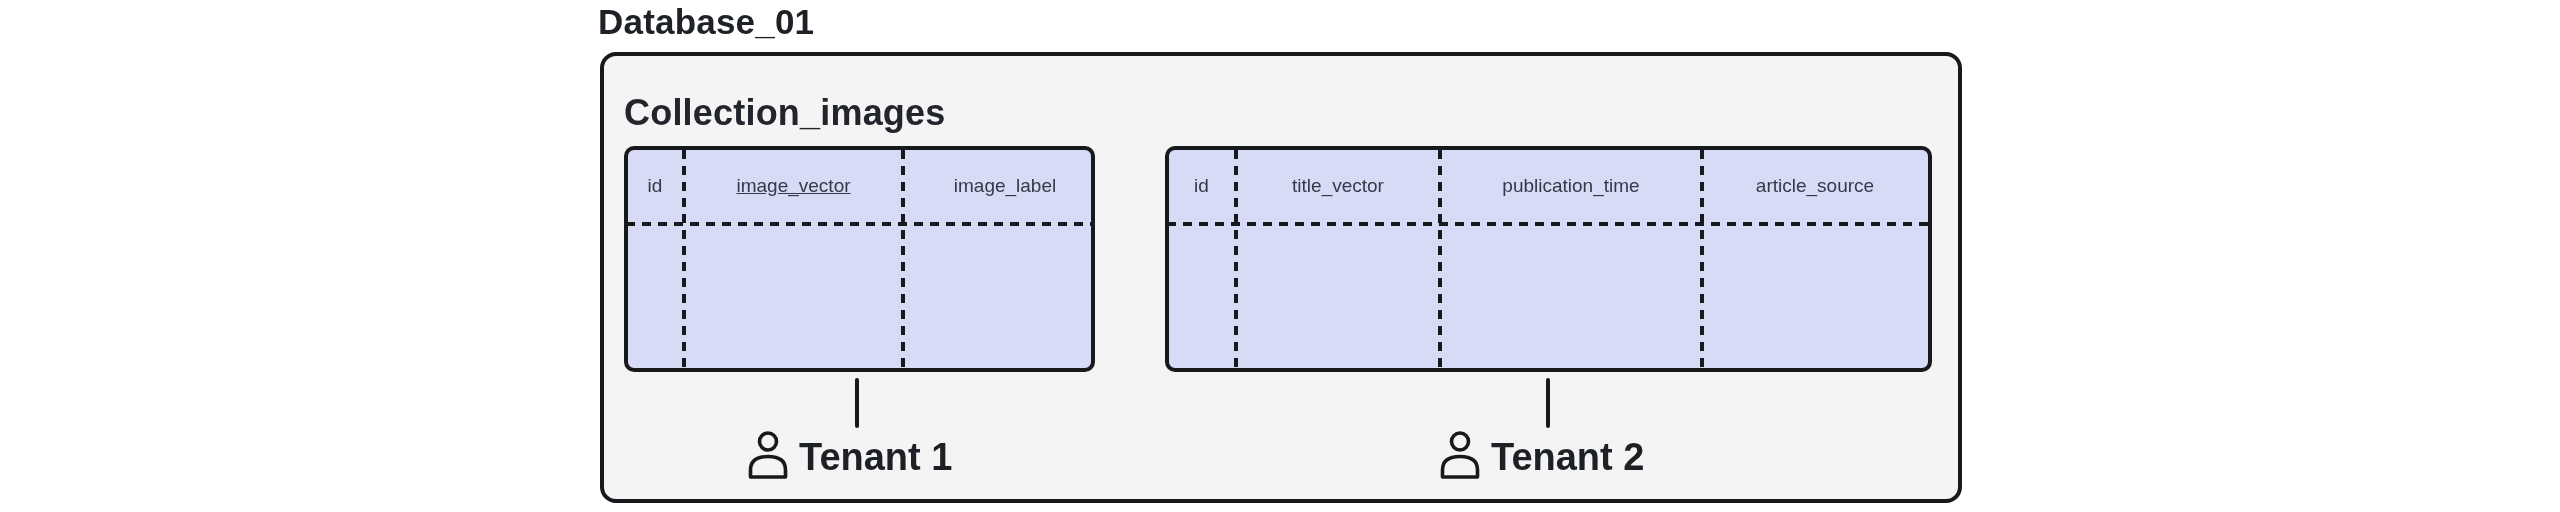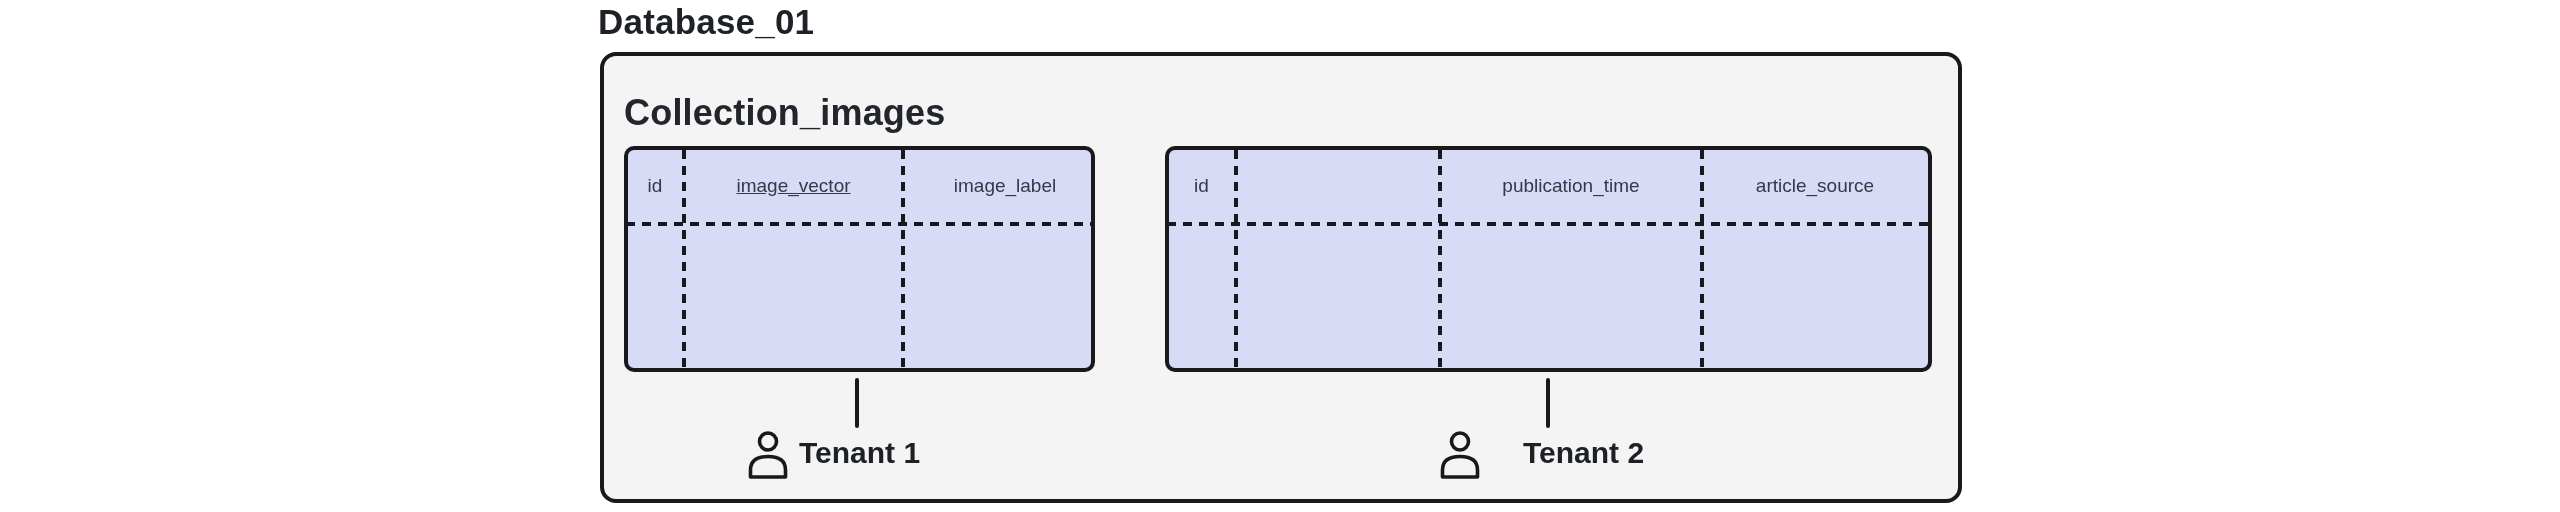--- a/index.html
+++ b/index.html
@@ -94,26 +94,26 @@
   }
   .connector.c1 { left: 855px; }
   .connector.c2 { left: 1546px; }
   .tenant {
     position: absolute;
     top: 430px;
     display: flex;
     align-items: flex-start;
   }
   .tenant.g1 { left: 746px; }
-  .tenant.g2 { left: 1438px; gap: 32px; }
+  .tenant.g2 { left: 1438px; }
   .tenant svg { display: block; }
   .tenant-label {
     margin-left: 9px;
     margin-top: 6px;
-    font-size: 30px;
+    font-size: 38px;
     font-weight: bold;
     color: #1d2025;
     white-space: nowrap;
   }
 </style>
 </head>
 <body>
 
 <div class="stage">
 
@@ -127,20 +127,21 @@
     <div class="hdr t1c1">id</div>
     <div class="hdr t1c2">image_vector</div>
     <div class="hdr t1c3">image_label</div>
     <div class="vdiv t1d1"></div>
     <div class="vdiv t1d2"></div>
     <div class="hdiv"></div>
   </div>
 
   <div class="table t2">
     <div class="hdr t2c1">id</div>
+    <div class="hdr t2c2">title_vector</div>
     <div class="hdr t2c3">publication_time</div>
     <div class="hdr t2c4">article_source</div>
     <div class="vdiv t2d1"></div>
     <div class="vdiv t2d2"></div>
     <div class="vdiv t2d3"></div>
     <div class="hdiv"></div>
   </div>
 
   <div class="connector c1"></div>
   <div class="connector c2"></div>

